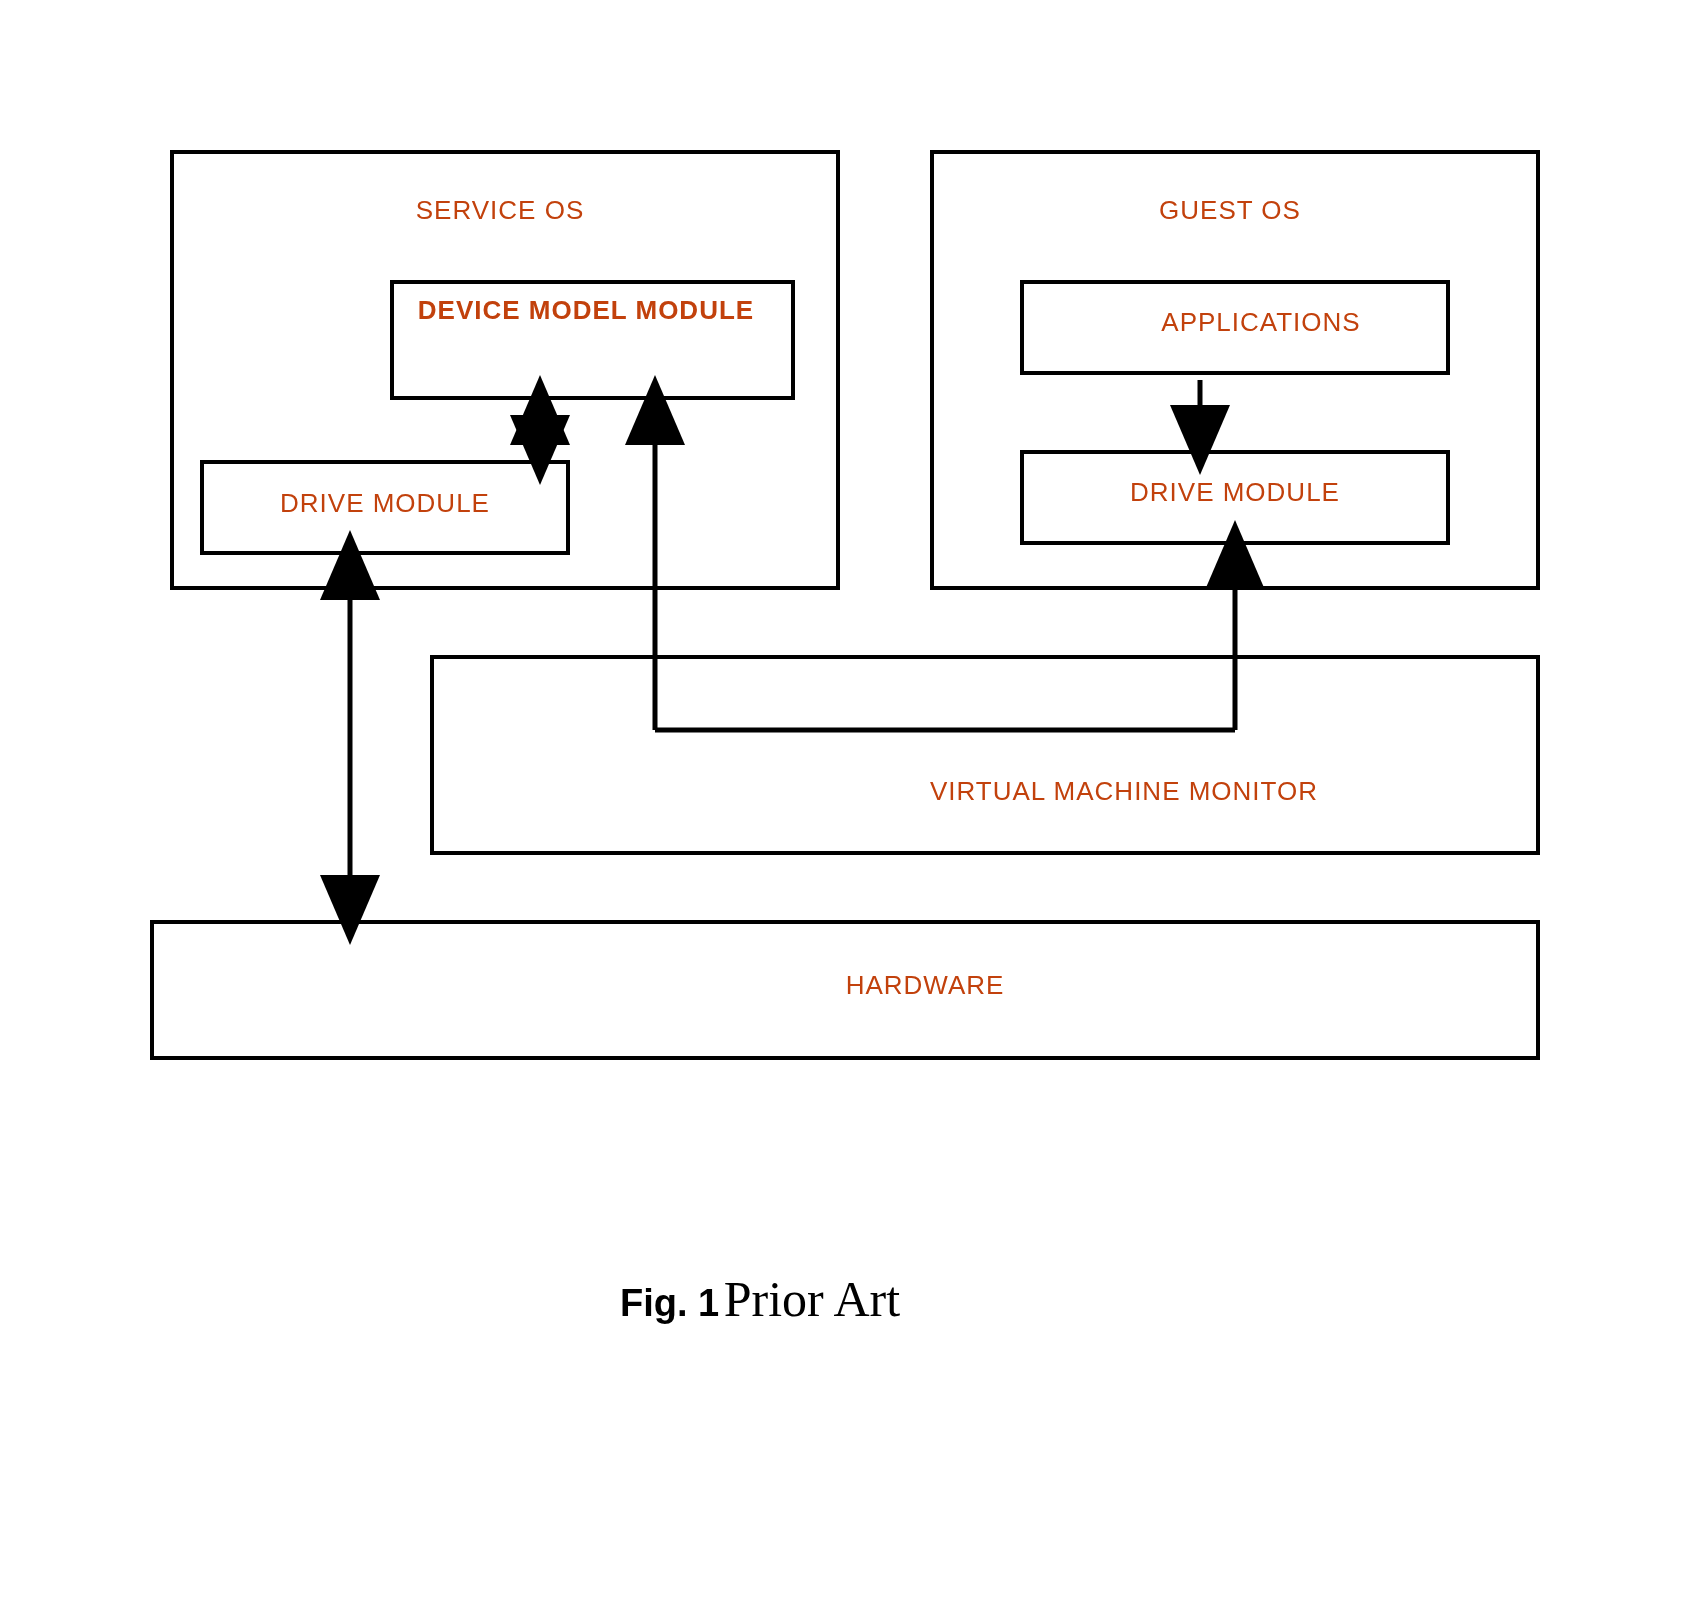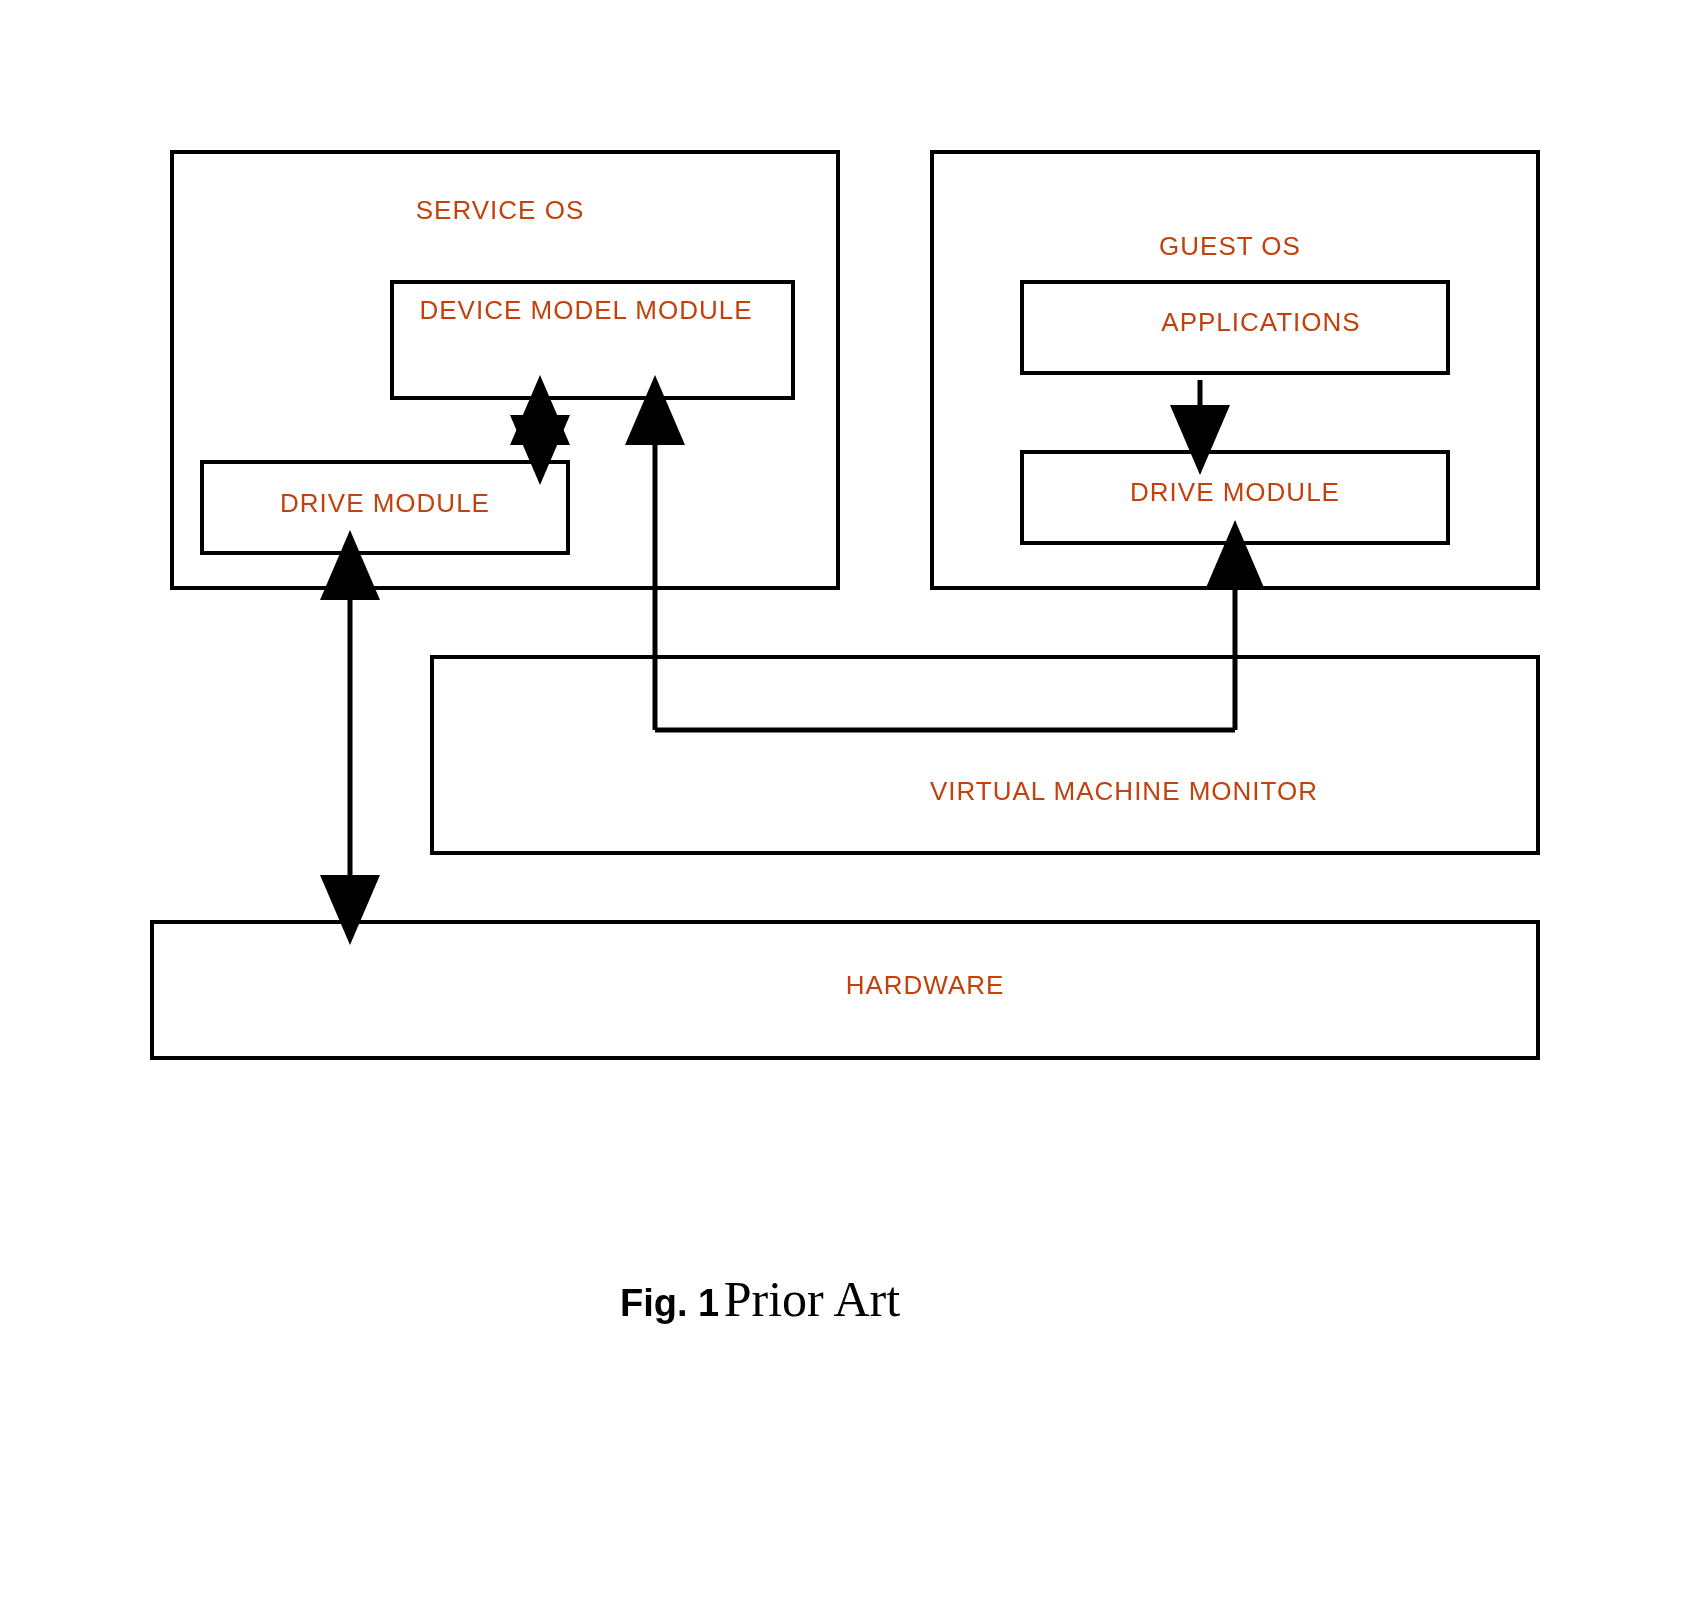--- a/index.html
+++ b/index.html
@@ -44,27 +44,27 @@
     pointer-events: none;
   }
 </style>
 </head>
 <body>
 
 <div class="box" style="left:170px; top:150px; width:670px; height:440px;"></div>
 <div class="label" style="left:340px; top:195px; width:320px;">SERVICE OS</div>
 
 <div class="box" style="left:390px; top:280px; width:405px; height:120px;"></div>
-<div class="label" style="left:390px; top:295px; width:392px;">DEVICE MODEL MODULE</div>
+<div class="label" style="left:390px; top:295px; width:392px;font-weight:bold;">DEVICE MODEL MODULE</div>
 
 <div class="box" style="left:200px; top:460px; width:370px; height:95px;"></div>
 <div class="label" style="left:200px; top:488px; width:370px;">DRIVE MODULE</div>
 
 <div class="box" style="left:930px; top:150px; width:610px; height:440px;"></div>
-<div class="label" style="left:1080px; top:195px; width:300px;margin-top:36px;">GUEST OS</div>
+<div class="label" style="left:1080px; top:195px; width:300px;">GUEST OS</div>
 
 <div class="box" style="left:1020px; top:280px; width:430px; height:95px;"></div>
 <div class="label" style="left:1020px; top:307px; width:482px;">APPLICATIONS</div>
 
 <div class="box" style="left:1020px; top:450px; width:430px; height:95px;"></div>
 <div class="label" style="left:1020px; top:477px; width:430px;">DRIVE MODULE</div>
 
 <div class="box" style="left:430px; top:655px; width:1110px; height:200px;"></div>
 <div class="label" style="left:930px; top:776px; width:600px; text-align:left;">VIRTUAL MACHINE MONITOR</div>
 

